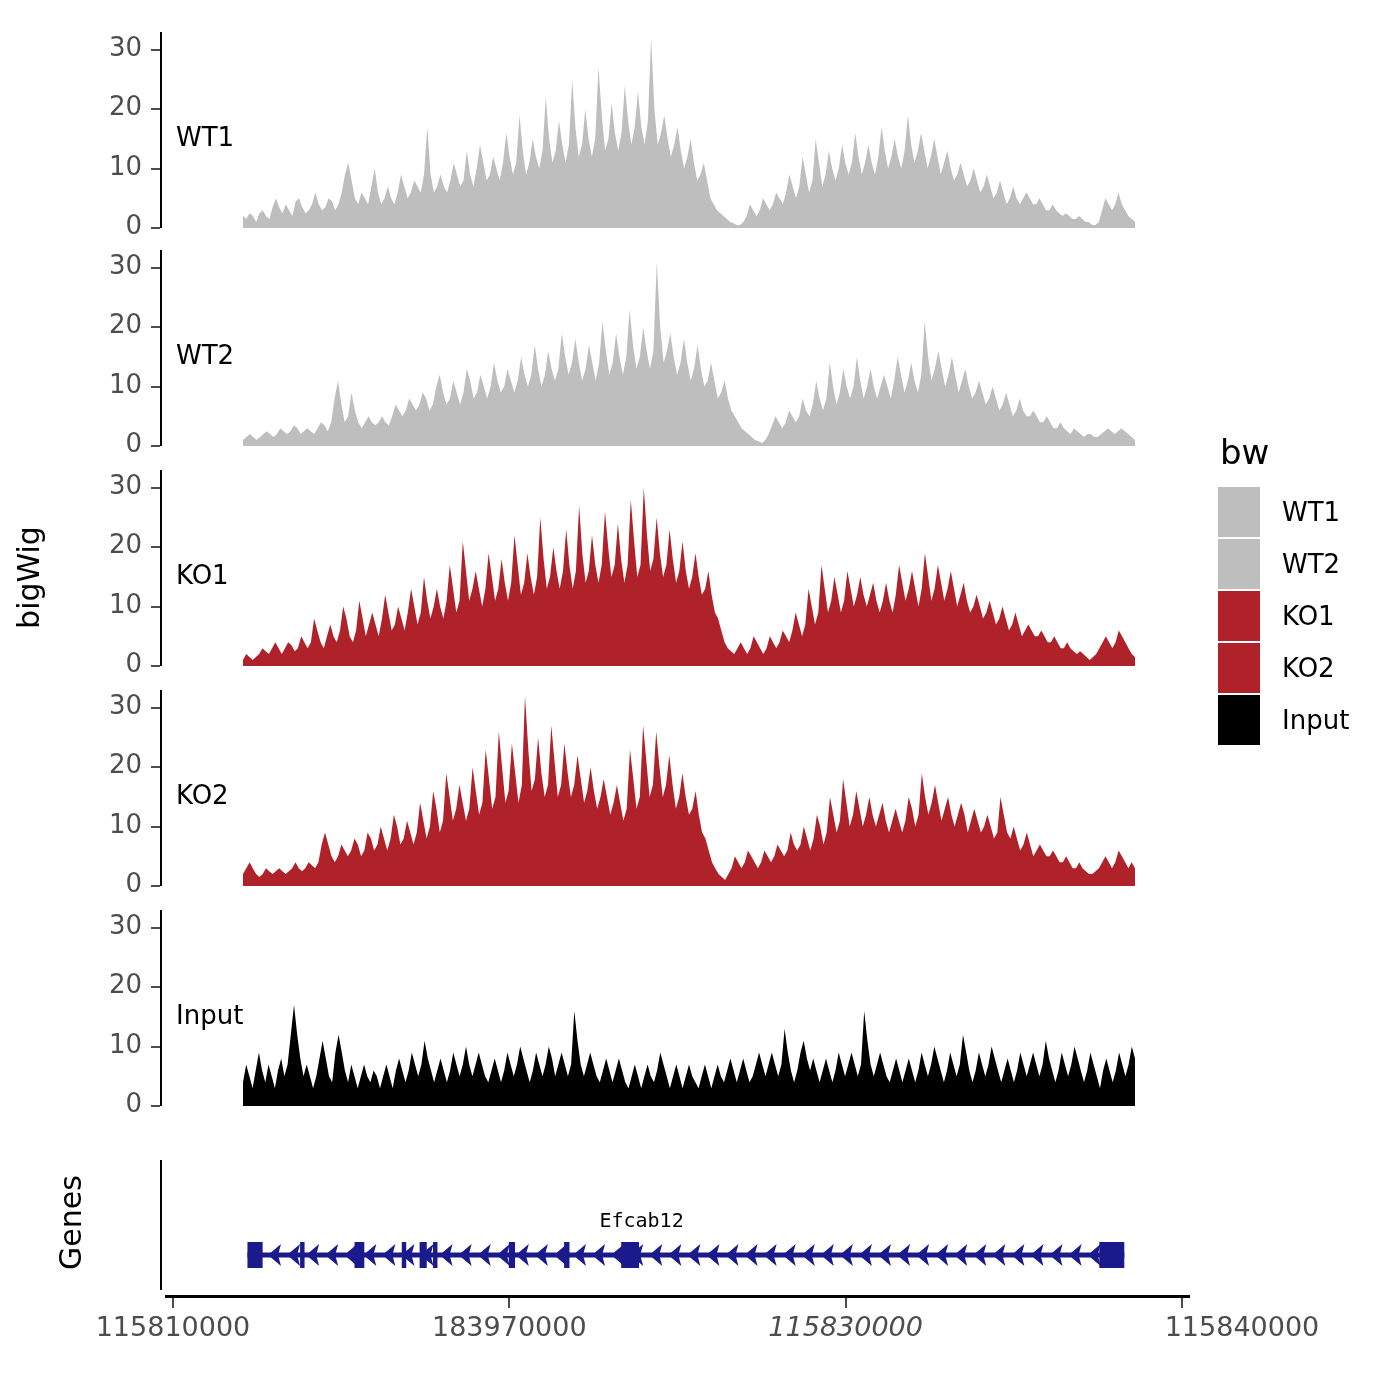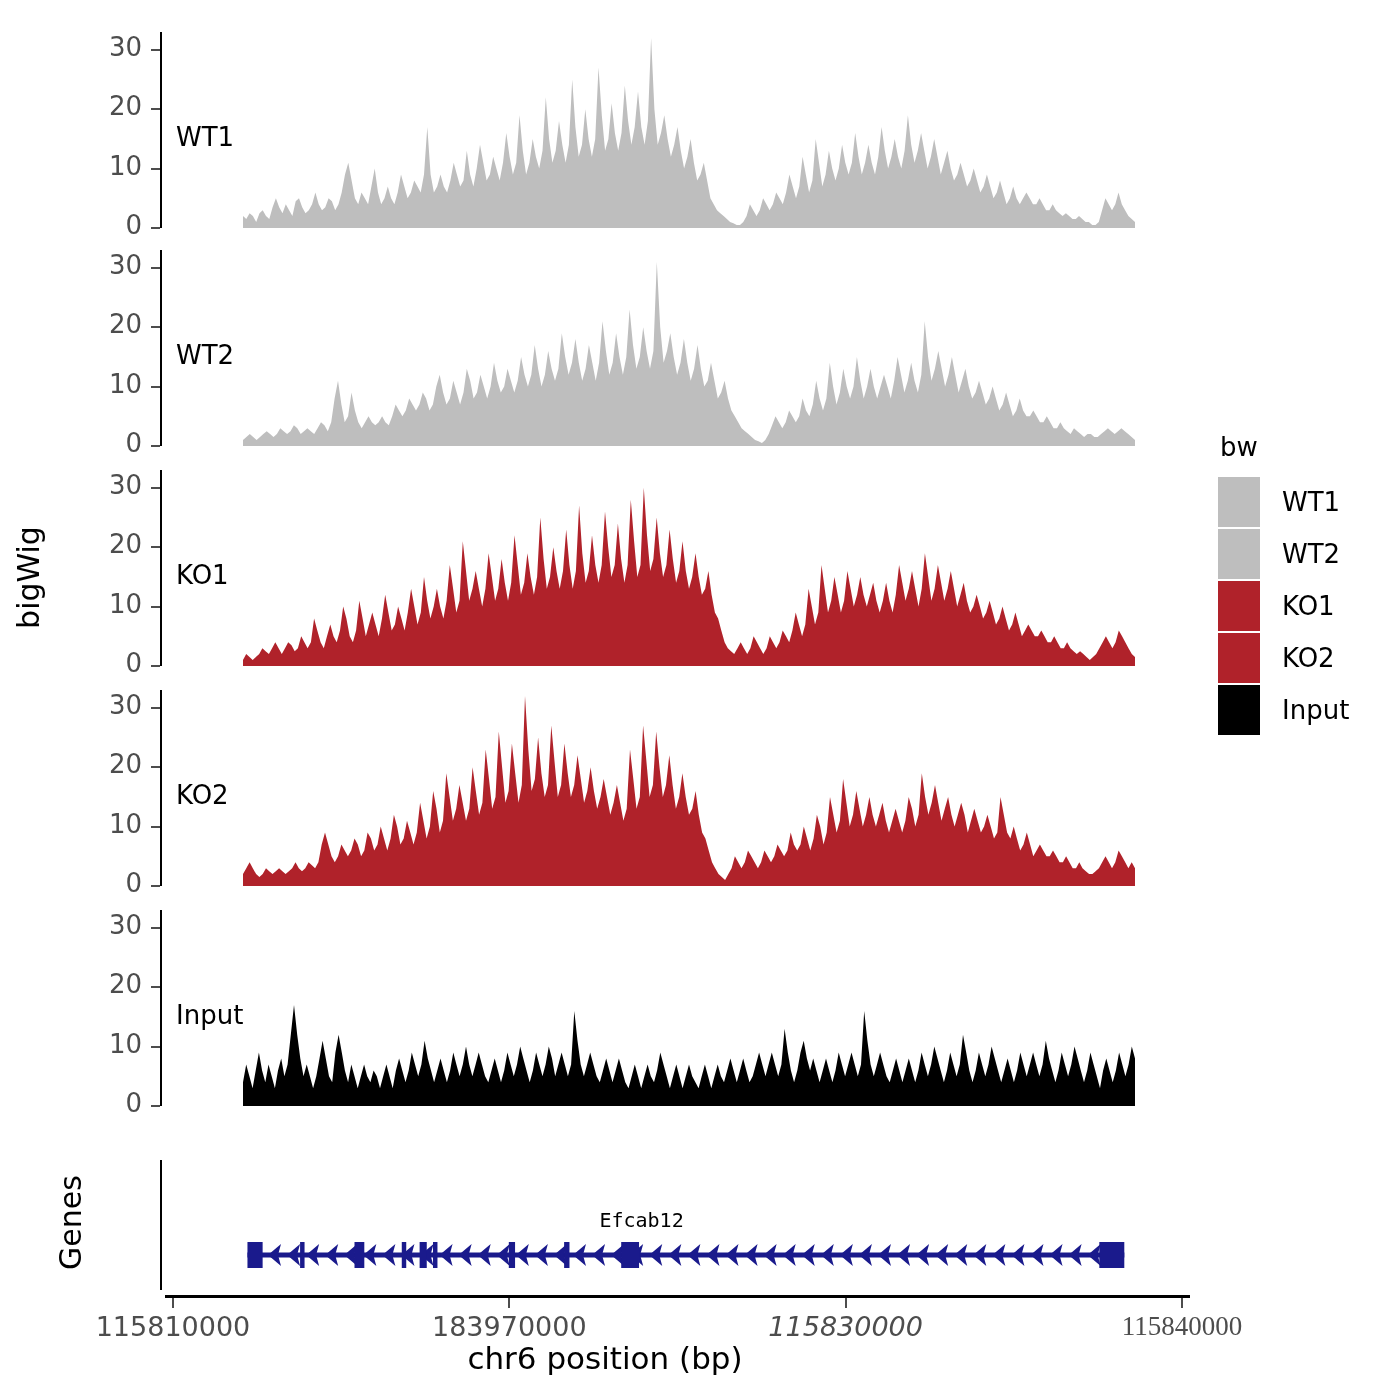--- a/index.html
+++ b/index.html
@@ -98,21 +98,21 @@
     font-size:27px;color:#4d4d4d;
     white-space:nowrap;
   }
   .xtitle{
     position:absolute;left:0;top:1340px;width:1210px;
     text-align:center;font-size:31px;color:#000;
   }
 
   
   .legend{position:absolute;left:1218px;top:432px;width:175px;}
-  .legend .legend-title{font-size:26px;color:#000;margin:0 0 14px 2px;}
+  .legend .legend-title{font-size:34px;color:#000;margin:0 0 14px 2px;}
   .legend .legend-row{display:flex;align-items:center;height:52px;}
   .legend .swatch{width:42px;height:50px;flex:0 0 42px;}
   .legend .legend-label{font-size:26px;color:#000;margin-left:22px;white-space:nowrap;}
 </style>
 </head>
 <body>
 
 <div id="root">
 
   <div class="ylab-bigwig">bigWig</div>
@@ -275,24 +275,23 @@
   <div class="xaxis">
     <div class="xline"></div>
     <div id="xticks">
         <div class="xtick" style="left: 172px;"></div>
         <div class="xticklab" style="left: 173px;">115810000</div>
         <div class="xtick" style="left: 508.333px;"></div>
         <div class="xticklab" style="left: 509.333px;">183970000</div>
         <div class="xtick" style="left: 844.667px;"></div>
         <div class="xticklab" style="left: 845.667px; font-style: italic;">115830000</div>
         <div class="xtick" style="left: 1181px;"></div>
-        <div class="xticklab" style="left: 1182px; font-family: Liberation Serif, serif;">115840000</div>
+        <div class="xticklab" style="left: 1242px;">115840000</div>
       </div>
   </div>
-  <div class="xtitle">chr6 position (bp)</div>
 
   <div class="legend">
     <div class="legend-title">bw</div>
     <div id="legend-rows">
         <div class="legend-row">
           <div class="swatch" style="background: rgb(190, 190, 190);"></div>
           <div class="legend-label">WT1</div>
         </div>
         <div class="legend-row">
           <div class="swatch" style="background: rgb(190, 190, 190);"></div>

